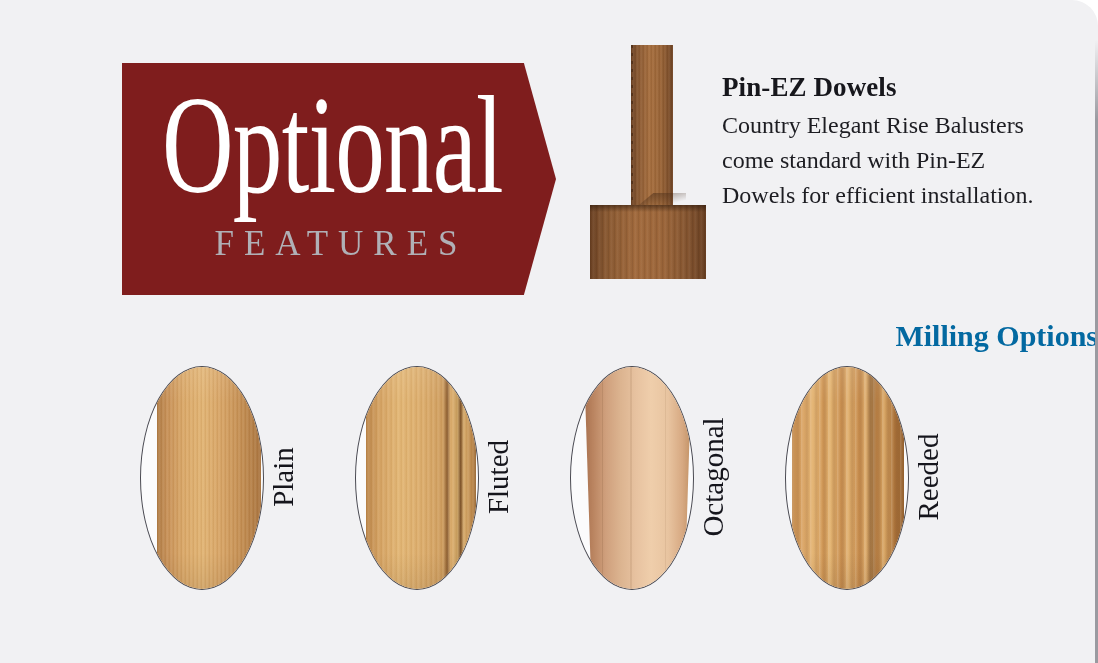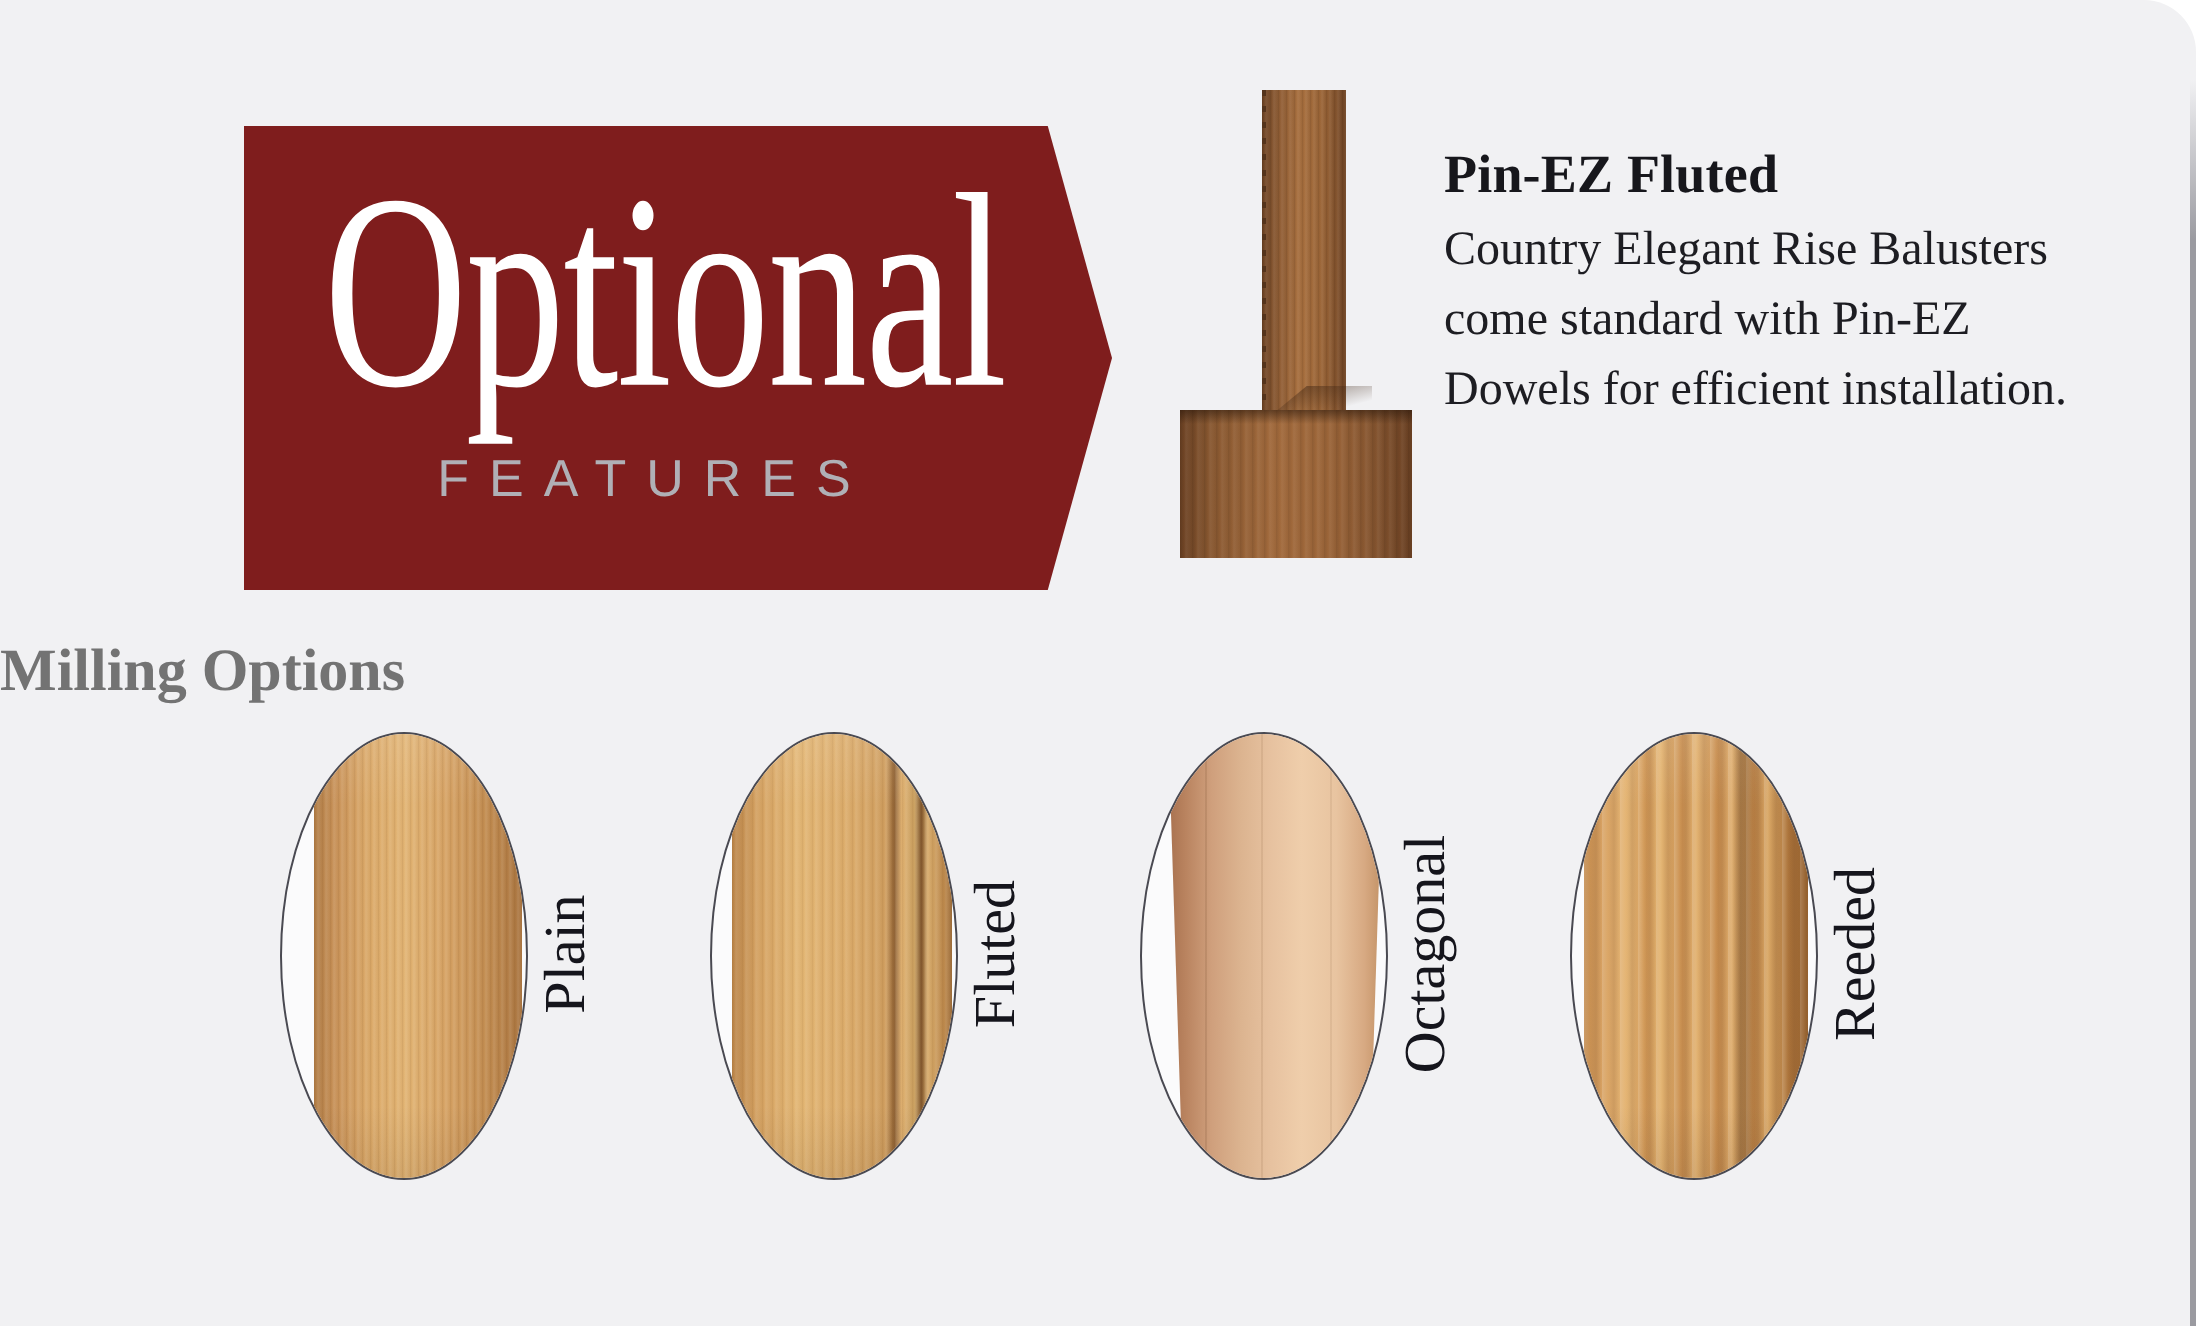--- a/index.html
+++ b/index.html
@@ -56,28 +56,28 @@
     font-weight: 400;
     font-size: 124px;
     line-height: 1;
     letter-spacing: -1px;
     transform: scaleX(0.80) scaleY(1.12);
     transform-origin: 50% 0%;
     white-space: nowrap;
   }
   .banner-sub {
     position: absolute;
-    left: 0;
+    left: 14px;
     top: 163px;
     width: 400px;
     text-align: center;
     color: #b0b0b6;
-    font-family: Liberation Sans, sans-serif;
+    font-family: Liberation Serif, serif;
     font-weight: 400;
-    font-size: 26px;
+    font-size: 35px;
     line-height: 1;
     letter-spacing: 10px;
     text-indent: 10px;
     white-space: nowrap;
   }
 
   
   .dowel {
     position: absolute;
     left: 588px;
@@ -158,23 +158,23 @@
     font-size: 24px;
     line-height: 35px;
   }
 
   
   .milling-title {
     position: absolute;
     left: 0;
     top: 318px;
     width: 1098px;
-    text-align: left;
+    text-align: right;
     margin: 0;
-    color: #737373;
+    color: #0369a1;
     font-family: "Liberation Serif", "DejaVu Serif", serif;
     font-weight: 700;
     font-size: 30px;
     line-height: 36px;
   }
   .options-row {
     position: absolute;
     left: 140px;
     top: 366px;
     width: 930px;
@@ -308,21 +308,21 @@
 
   <div class="dowel">
     <div class="pin"></div>
     <div class="pin-seam"></div>
     <div class="shoulder"></div>
     <div class="base"></div>
     <div class="base-top-shade"></div>
   </div>
 
   <div class="dowel-text">
-    <h2 class="dowel-title">Pin-EZ Fluted</h2>
+    <h2 class="dowel-title">Pin-EZ Dowels</h2>
     <p class="dowel-body">Country Elegant Rise Balusters come standard with Pin-EZ Dowels for efficient installation.</p>
   </div>
 
   <h3 class="milling-title">Milling Options</h3>
 
   <div class="options-row">
 
     <div class="option" style="left:0px;">
       <div class="option-oval">
         <div class="col col-plain">

